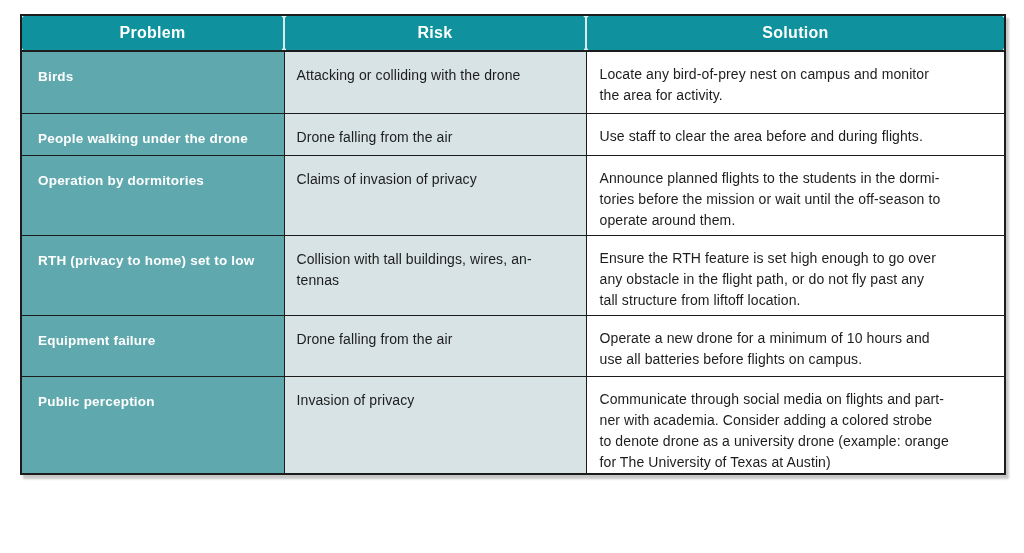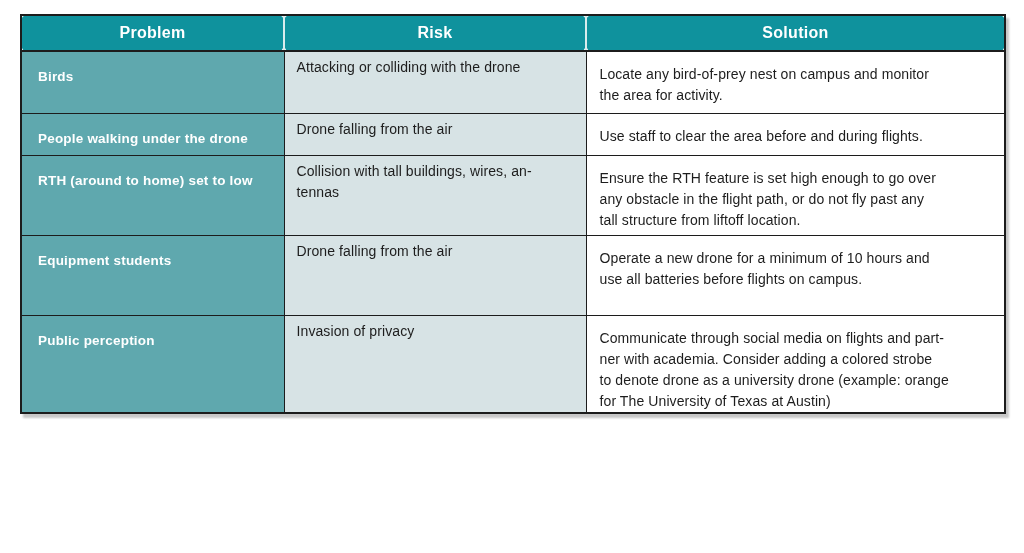--- a/index.html
+++ b/index.html
@@ -59,21 +59,21 @@
     font-weight: bold;
     letter-spacing: 0.2px;
     text-align: left;
     padding: 14px 8px 0 16px;
   }
   tbody td.risk-cell {
     background: var(--risk-bg, #d7e3e5);
     color: var(--body-text, #1d1d1d);
     white-space: pre-line;
     letter-spacing: 0.1px;
-    padding: 5px 10px 0 12px;
+    padding: 13px 10px 0 12px;
   }
   tbody td.solution-cell {
     background: var(--solution-bg, #ffffff);
     color: var(--body-text, #1d1d1d);
     white-space: pre-line;
     letter-spacing: 0.1px;
     padding: 12px 10px 0 13px;
   }
 
   tbody tr:nth-child(1) { height: 62px; margin-top: 28px; }
@@ -107,29 +107,36 @@
         <td class="risk-cell">Attacking or colliding with the drone</td>
         <td class="solution-cell">Locate any bird-of-prey nest on campus and monitor
 the area for activity.</td>
       </tr>
       <tr>
         <th class="problem-cell" scope="row">People walking under the drone</th>
         <td class="risk-cell">Drone falling from the air</td>
         <td class="solution-cell">Use staff to clear the area before and during flights.</td>
       </tr>
       <tr>
-        <th class="problem-cell" scope="row">RTH (around to home) set to low</th>
+        <th class="problem-cell" scope="row">Operation by dormitories</th>
+        <td class="risk-cell">Claims of invasion of privacy</td>
+        <td class="solution-cell">Announce planned flights to the students in the dormi-
+tories before the mission or wait until the off-season to
+operate around them.</td>
+      </tr>
+      <tr>
+        <th class="problem-cell" scope="row">RTH (privacy to home) set to low</th>
         <td class="risk-cell">Collision with tall buildings, wires, an-
 tennas</td>
         <td class="solution-cell">Ensure the RTH feature is set high enough to go over
 any obstacle in the flight path, or do not fly past any
 tall structure from liftoff location.</td>
       </tr>
       <tr>
-        <th class="problem-cell" scope="row">Equipment students</th>
+        <th class="problem-cell" scope="row">Equipment failure</th>
         <td class="risk-cell">Drone falling from the air</td>
         <td class="solution-cell">Operate a new drone for a minimum of 10 hours and
 use all batteries before flights on campus.</td>
       </tr>
       <tr>
         <th class="problem-cell" scope="row">Public perception</th>
         <td class="risk-cell">Invasion of privacy</td>
         <td class="solution-cell">Communicate through social media on flights and part-
 ner with academia. Consider adding a colored strobe
 to denote drone as a university drone (example: orange

